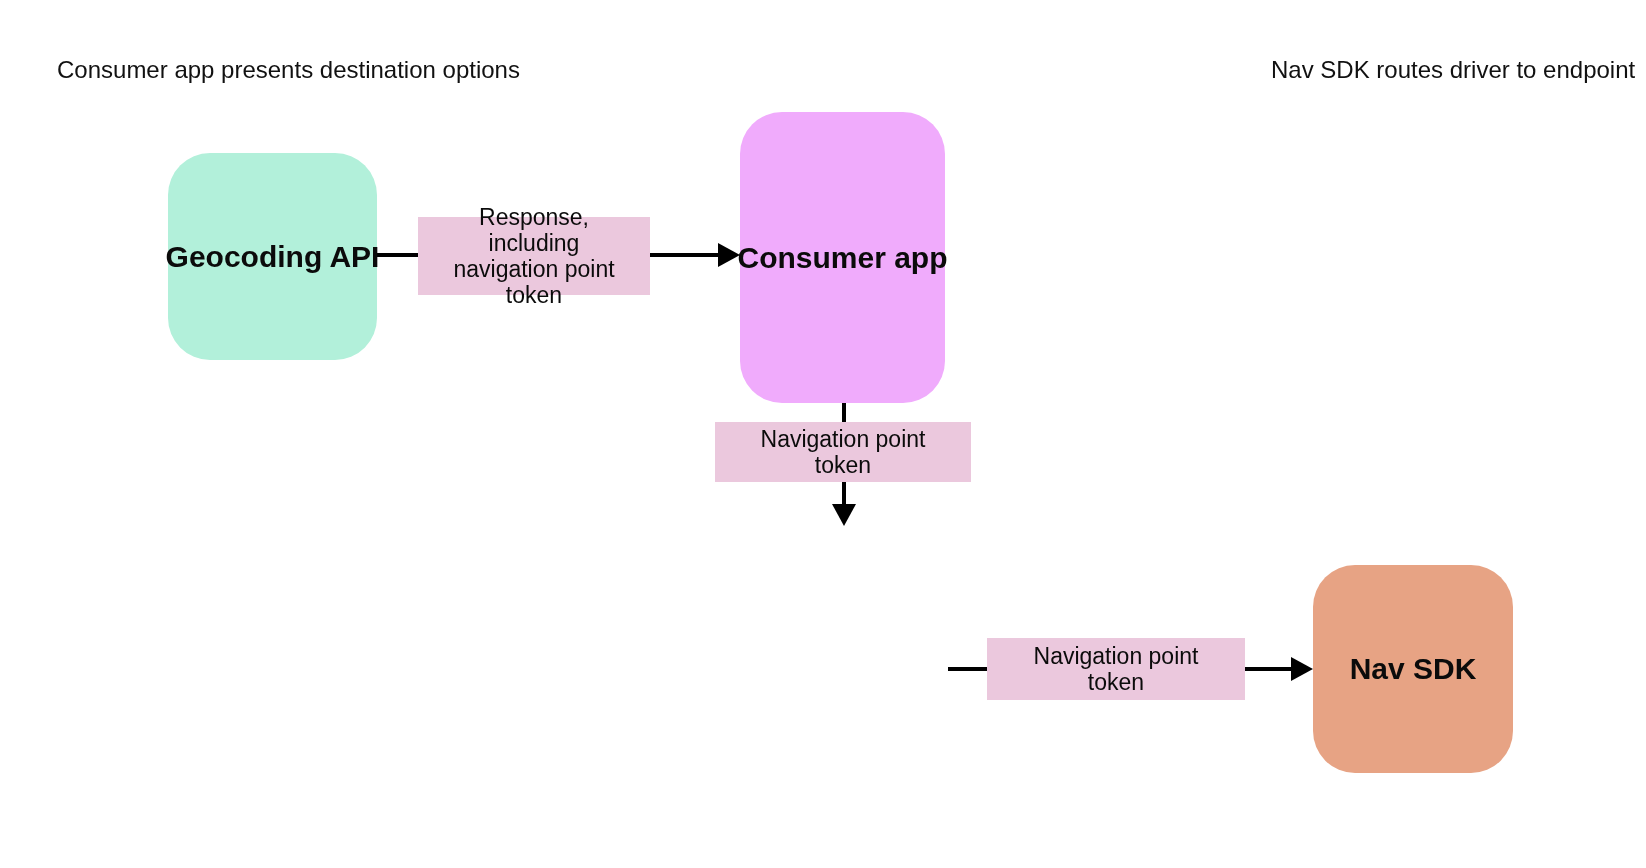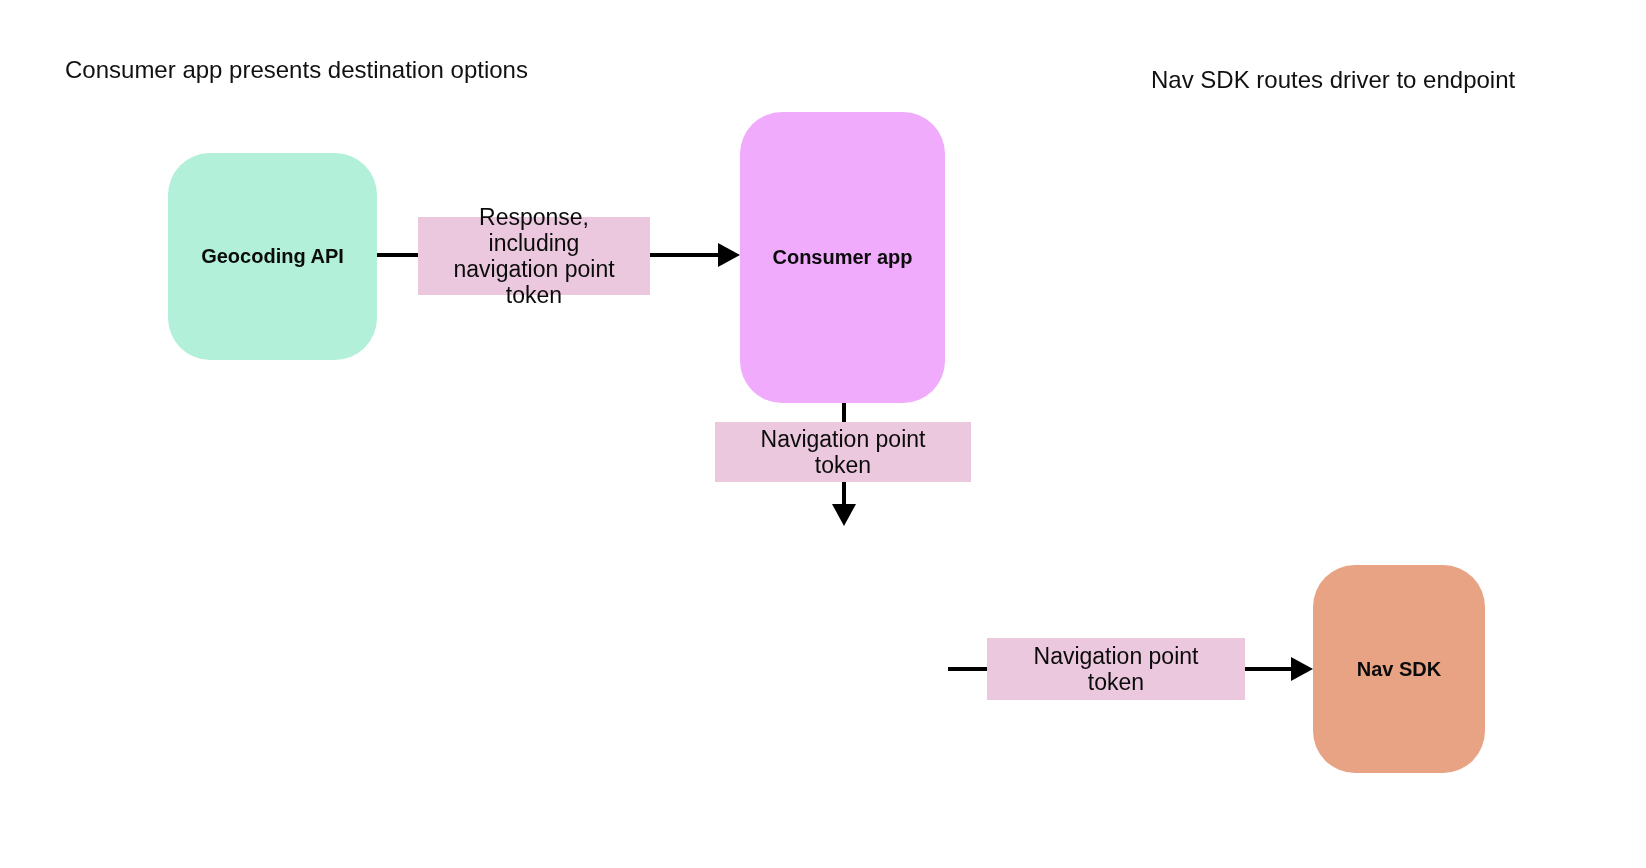--- a/index.html
+++ b/index.html
@@ -24,21 +24,21 @@
     white-space: nowrap;
   }
   .node {
     position: absolute;
     border-radius: 42px;
     display: flex;
     align-items: center;
     justify-content: center;
   }
   .node-label {
-    font-size: 20px;
+    font-size: 30px;
     font-weight: bold;
     color: #0b0b0b;
     white-space: nowrap;
   }
   .edge-line {
     position: absolute;
     background: #000000;
   }
   .arrowhead {
     position: absolute;
@@ -66,22 +66,22 @@
     color: #0b0b0b;
     padding: 0 20px;
     box-sizing: border-box;
   }
 </style>
 </head>
 <body>
 
 <div class="canvas">
 
-  <div class="col-header" style="left:57px;margin-left:8px;">Consumer app presents destination options</div>
-  <div class="col-header" style="left:1151px;margin-top:10px;">Nav SDK routes driver to endpoint</div>
+  <div class="col-header" style="left:57px;">Consumer app presents destination options</div>
+  <div class="col-header" style="left:1271px;">Nav SDK routes driver to endpoint</div>
 
   <div class="edge-line" style="left:377px; top:253px; width:343px; height:4px;"></div>
   <div class="arrowhead right" style="left:718px; top:243px;"></div>
 
   <div class="edge-line" style="left:842px; top:403px; width:4px; height:103px;"></div>
   <div class="arrowhead down" style="left:832px; top:504px;"></div>
 
   <div class="edge-line" style="left:948px; top:667px; width:345px; height:4px;"></div>
   <div class="arrowhead right" style="left:1291px; top:657px;"></div>
 
@@ -91,17 +91,17 @@
 
   <div class="node" style="left: 168px; top: 153px; width: 209px; height: 207px; background: rgb(178, 240, 218);">
     <span class="node-label">Geocoding API</span>
   </div>
 
   <div class="node" style="left: 740px; top: 112px; width: 205px; height: 291px; background: #f0abfc;">
     <span class="node-label">Consumer app</span>
   </div>
 
 
-  <div class="node" style="left: 1313px; top: 565px; width: 172px; height: 208px; background: rgb(231, 163, 132);">
+  <div class="node" style="left: 1313px; top: 565px; width: 200px; height: 208px; background: rgb(231, 163, 132);">
     <span class="node-label">Nav SDK</span>
   </div>
 
 </div>
 
 </body></html>

